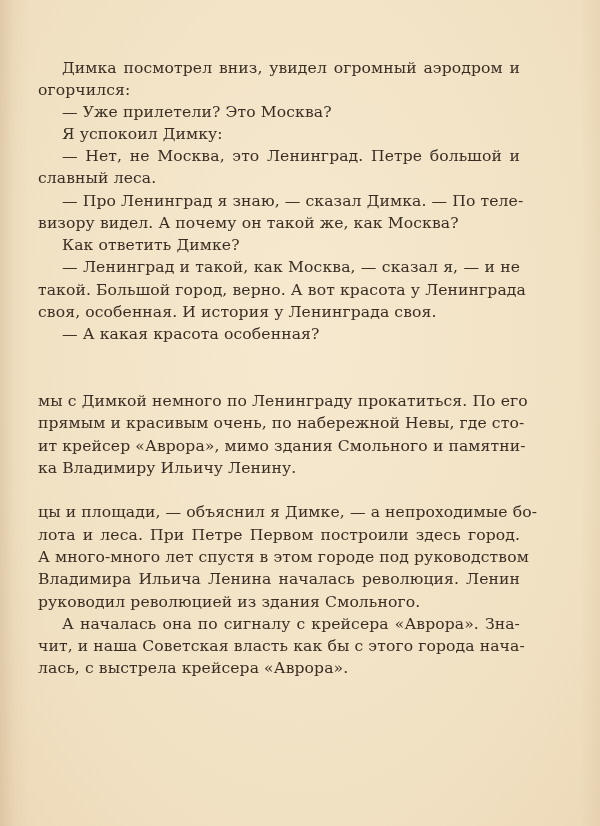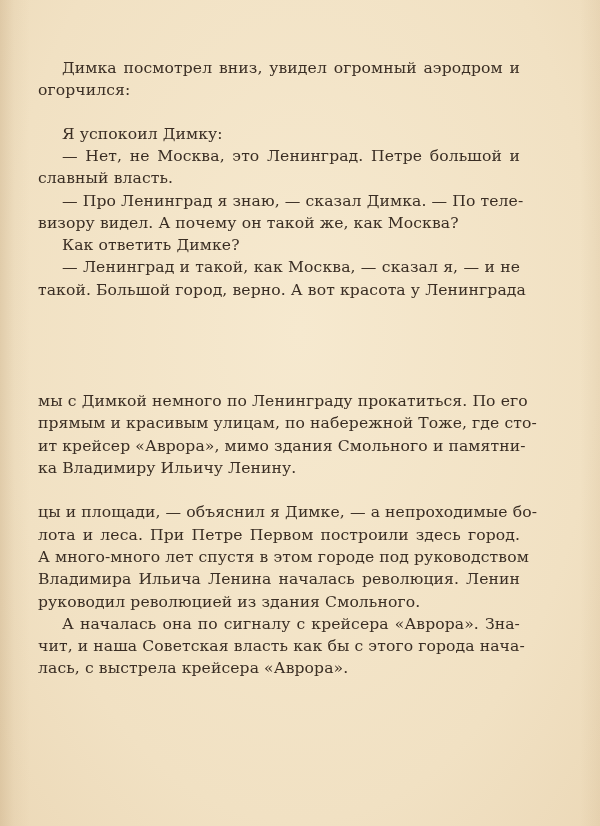--- a/index.html
+++ b/index.html
@@ -21,30 +21,33 @@
     }
     .justify { text-align: justify; text-align-last: justify; }
     .indent { left: 48px; width: 458px; }
   </style>
 </head>
 <body>
 
 <div class="page">
   <div class="line indent justify" style="top:57px">Димка посмотрел вниз, увидел огромный аэродром и</div>
   <div class="line" style="top:79px">огорчился:</div>
+  <div class="line indent" style="top:101px">— Уже прилетели? Это Москва?</div>
   <div class="line indent" style="top:123px">Я успокоил Димку:</div>
   <div class="line indent justify" style="top:145px">— Нет, не Москва, это Ленинград. Петре большой и</div>
-  <div class="line" style="top:167px">славный власть.</div>
+  <div class="line" style="top:167px">славный леса.</div>
   <div class="line indent justify" style="top:190px">— Про Ленинград я знаю, — сказал Димка. — По теле-</div>
   <div class="line" style="top:212px">визору видел. А почему он такой же, как Москва?</div>
   <div class="line indent" style="top:234px">Как ответить Димке?</div>
   <div class="line indent justify" style="top:256px">— Ленинград и такой, как Москва, — сказал я, — и не</div>
   <div class="line justify" style="top:279px">такой. Большой город, верно. А вот красота у Ленинграда</div>
+  <div class="line" style="top:301px">своя, особенная. И история у Ленинграда своя.</div>
+  <div class="line indent" style="top:323px">— А какая красота особенная?</div>
   <div class="line justify" style="top:390px">мы с Димкой немного по Ленинграду прокатиться. По его</div>
-  <div class="line justify" style="top:412px">прямым и красивым улицам, по набережной Тоже, где сто-</div>
+  <div class="line justify" style="top:412px">прямым и красивым очень, по набережной Невы, где сто-</div>
   <div class="line justify" style="top:435px">ит крейсер «Аврора», мимо здания Смольного и памятни-</div>
   <div class="line" style="top:457px">ка Владимиру Ильичу Ленину.</div>
   <div class="line justify" style="top:501px">цы и площади, — объяснил я Димке, — а непроходимые бо-</div>
   <div class="line justify" style="top:524px">лота и леса. При Петре Первом построили здесь город.</div>
   <div class="line justify" style="top:546px">А много-много лет спустя в этом городе под руководством</div>
   <div class="line justify" style="top:568px">Владимира Ильича Ленина началась революция. Ленин</div>
   <div class="line" style="top:591px">руководил революцией из здания Смольного.</div>
   <div class="line indent justify" style="top:613px">А началась она по сигналу с крейсера «Аврора». Зна-</div>
   <div class="line justify" style="top:635px">чит, и наша Советская власть как бы с этого города нача-</div>
   <div class="line" style="top:657px">лась, с выстрела крейсера «Аврора».</div>

